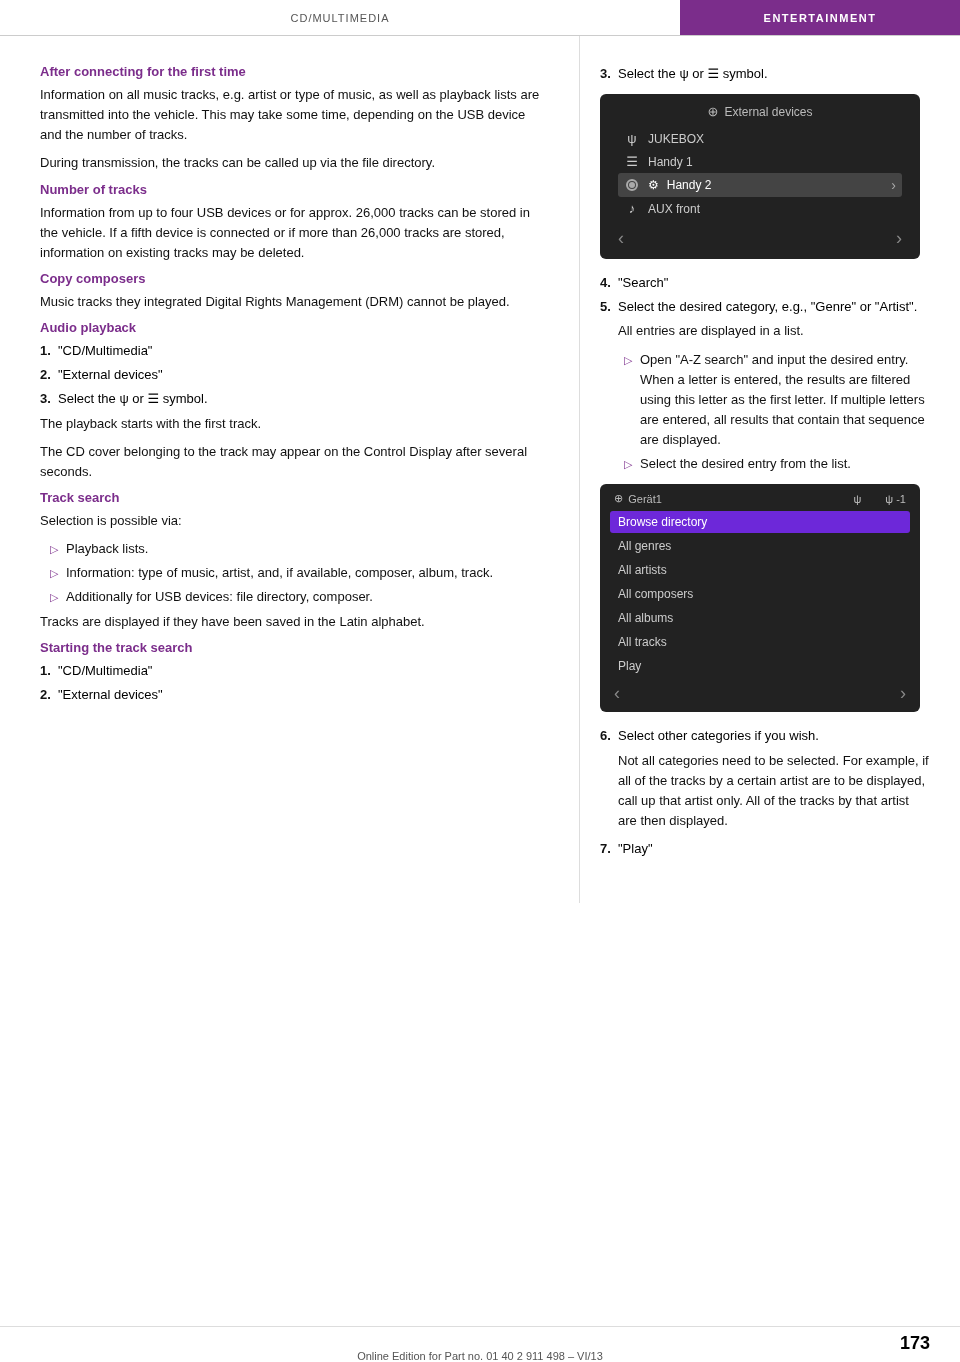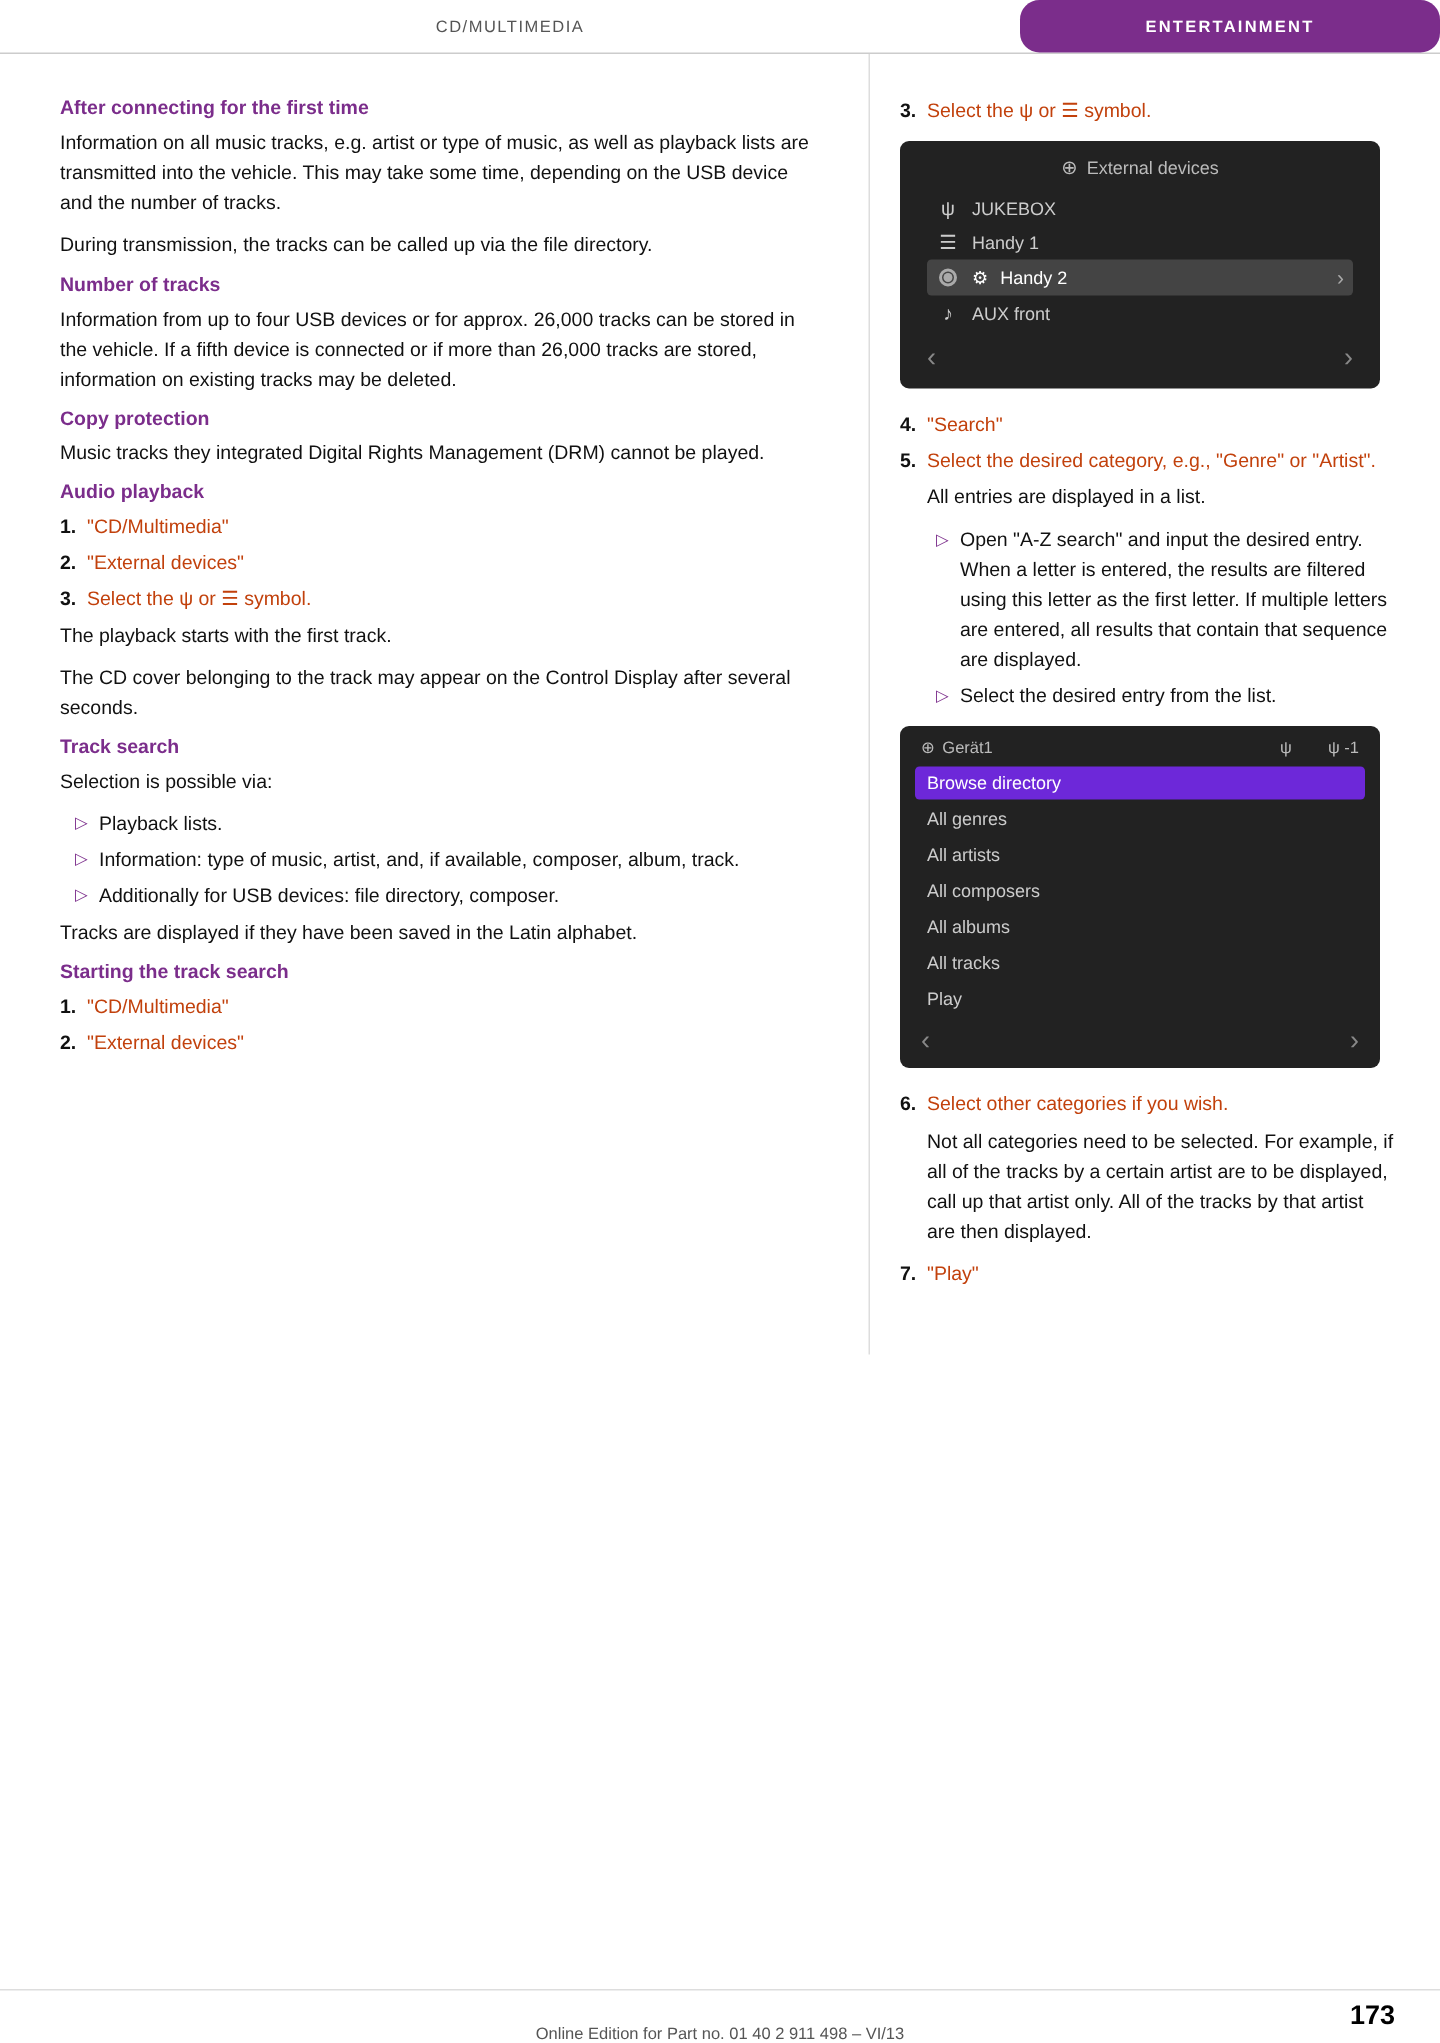--- a/index.html
+++ b/index.html
@@ -36,21 +36,20 @@
       background: #7b2d8b;
       height: 100%;
       display: flex;
       align-items: center;
       justify-content: center;
       font-size: 11px;
       color: #fff;
       letter-spacing: 1.5px;
       text-transform: uppercase;
       font-weight: bold;
-      border-radius: 13px;
     }
 
     
     .content {
       display: flex;
       padding: 0;
     }
 
     
     .left-col {
@@ -90,21 +89,21 @@
       margin-bottom: 4px;
       font-size: 13px;
       line-height: 1.55;
     }
     .numbered-item .num {
       min-width: 18px;
       color: #111;
       font-weight: bold;
     }
     .numbered-item .num-text {
-      color: #c2410c;
+      color: #000000;
     }
 
     
     .bullet-item {
       display: flex;
       margin-bottom: 4px;
       font-size: 13px;
       line-height: 1.55;
       padding-left: 10px;
     }
@@ -258,21 +257,21 @@
     </div>
 
     <div data-name="section-number-of-tracks">
       <div class="section-heading" data-name="number-of-tracks-heading">Number of tracks</div>
       <p class="body-text" data-name="number-of-tracks-text">
         <span data-name="number-of-tracks-para">Information from up to four USB devices or for approx. 26,000 tracks can be stored in the vehicle. If a fifth device is connected or if more than 26,000 tracks are stored, information on existing tracks may be deleted.</span>
       </p>
     </div>
 
     <div data-name="section-copy-protection">
-      <div class="section-heading" data-name="copy-protection-heading">Copy protection</div>
+      <div class="section-heading" data-name="copy-protection-heading">Copy composers</div>
       <p class="body-text" data-name="copy-protection-text">
         <span data-name="copy-protection-para">Music tracks they integrated Digital Rights Management (DRM) cannot be played.</span>
       </p>
     </div>
 
     <div data-name="section-audio-playback">
       <div class="section-heading" data-name="audio-playback-heading">Audio playback</div>
       <div class="numbered-item" data-name="audio-step-1">
         <span class="num" data-name="audio-step1-num">1.</span>
         <span class="num-text" data-name="audio-step1-text">"CD/Multimedia"</span>

